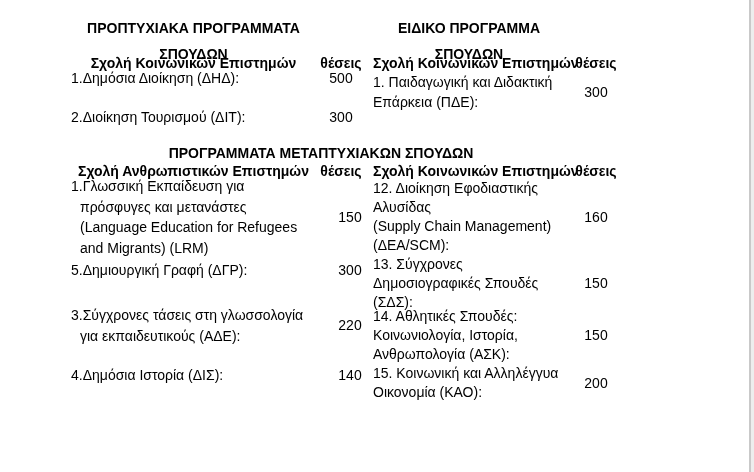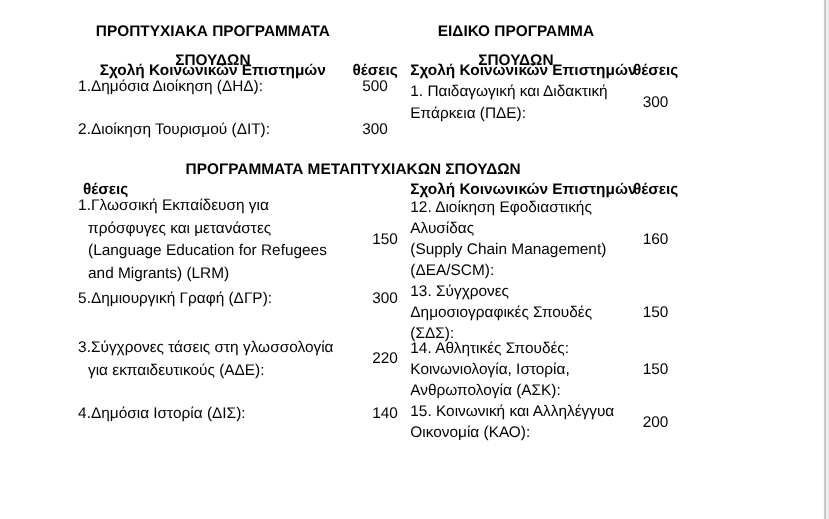--- a/index.html
+++ b/index.html
@@ -68,20 +68,21 @@
     <div class="lbl">1. Παιδαγωγική και Διδακτική
 Επάρκεια (ΠΔΕ):</div>
     <div class="num">300</div>
   </div>
 </div>
 
 <div class="title" style="left:71px; top:140px; width:500px;">ΠΡΟΓΡΑΜΜΑΤΑ ΜΕΤΑΠΤΥΧΙΑΚΩΝ ΣΠΟΥΔΩΝ</div>
 
 <div class="sec">
   <div class="row lrow" style="top:161px;">
+    <div class="lbl school c">Σχολή Ανθρωπιστικών Επιστημών</div>
     <div class="num seatshead">θέσεις</div>
   </div>
   <div class="row lrow" style="top:176px;">
     <div class="lbl hang">1.Γλωσσική Εκπαίδευση για
 πρόσφυγες και μετανάστες
 (Language Education for Refugees
 and Migrants) (LRM)</div>
     <div class="num">150</div>
   </div>
   <div class="row lrow" style="top:260px;">

